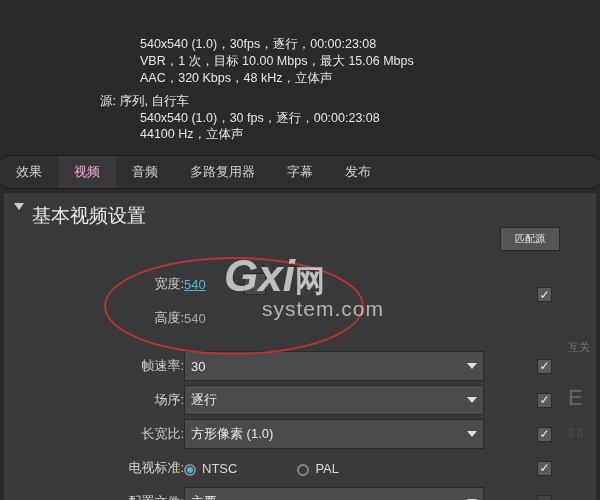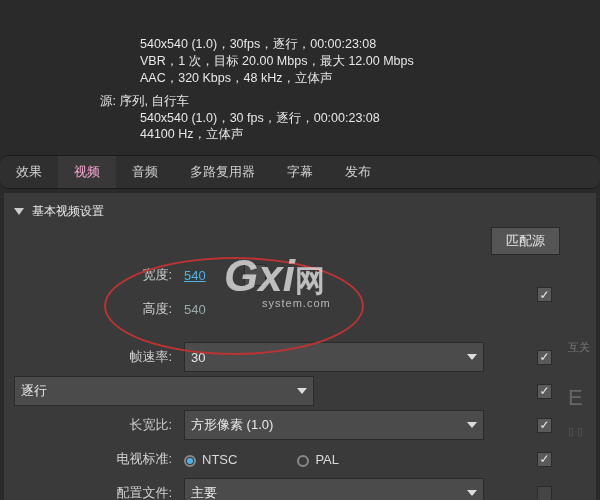--- a/index.html
+++ b/index.html
@@ -3,48 +3,48 @@
 <meta charset="utf-8">
 <style>
   * { box-sizing: border-box; margin: 0; padding: 0; font-family: "Microsoft YaHei", Arial, sans-serif; }
   body { background: #2a2a2a; width: 600px; height: 500px; overflow: hidden; color: #d8d8d8; font-size: 13px; position: relative; }
   .info-block { padding: 4px 0 6px 140px; line-height: 1.35; font-size: 12.5px; color: #e6e6e6; margin-top: 32px; }
   .info-block .src { margin-left: -40px; margin-top: 6px; }
   .tabs { display: flex; background: #2f2f2f; border-top: 1px solid #1a1a1a; border-bottom: 1px solid #1a1a1a; height: 34px; align-items: stretch; margin-top: 6px; border-radius: 8px; }
   .tab { padding: 0 16px; display: flex; align-items: center; color: #cfcfcf; cursor: pointer; font-size: 13px; }
   .tab.active { color: #f9a8d4; background: #383838; }
   .panel { background: #3a3a3a; margin: 4px; padding: 10px 10px 0 10px; position: relative; }
-  .section-header { display: flex; align-items: center; font-size: 12px; color: #e8e8e8; padding-bottom: 10px; }
+  .section-header { display: flex; align-items: flex-start; font-size: 19px; color: #e8e8e8; padding-bottom: 10px; }
   .tri { display: inline-block; width: 0; height: 0; border-left: 5px solid transparent; border-right: 5px solid transparent; border-top: 7px solid #ccc; margin-right: 8px; }
-  .match-btn { position: absolute; right: 36px; top: 34px; background: #555; border: 1px solid #2a2a2a; color: #e8e8e8; padding: 4px 14px; font-size: 13px; cursor: pointer; }
+  .match-btn { position: absolute; right: 36px; top: 34px; background: #555; border: 1px solid #2a2a2a; color: #e8e8e8; padding: 4px 14px; font-size: 10px; cursor: pointer; }
   .row { display: flex; align-items: center; height: 34px; }
-  .label { width: 170px; text-align: right; padding-right: 12px; color: #d0d0d0; }
+  .label { width: 170px; text-align: right; color: #d0d0d0; }
   .value-link { color: #4db3e6; text-decoration: underline; cursor: pointer; min-width: 40px; }
   .link-icon { width: 22px; height: 22px; background: #4a4a4a; border: 1px solid #2a2a2a; margin-left: 20px; display: flex; align-items: center; justify-content: center; }
   .check { position: absolute; right: 44px; }
   .check .box { width: 15px; height: 15px; background: #5a5a5a; border: 1px solid #2b2b2b; display: flex; align-items: center; justify-content: center; color: #e8e8e8; font-size: 12px; }
   .sel { flex: 1; max-width: 300px; height: 22px; background: #4b4b4b; border: 1px solid #2a2a2a; color: #e8e8e8; padding: 14px 6px; display: flex; align-items: center; justify-content: space-between; cursor: pointer; margin-right: 54px; }
   .sel .caret { width: 0; height: 0; border-left: 5px solid transparent; border-right: 5px solid transparent; border-top: 6px solid #ddd; }
   .radio-row { display: flex; align-items: center; }
   .radio { display: flex; align-items: flex-end; margin-right: 60px; cursor: pointer; }
   .radio .dot { width: 12px; height: 12px; border-radius: 50%; border: 2px solid #888; margin-right: 6px; display: flex; align-items: center; justify-content: center; }
   .radio.sel-r .dot::after { content: ""; width: 6px; height: 6px; border-radius: 50%; background: #4db3e6; }
   .ellipse { position: absolute; left: 100px; top: 64px; width: 260px; height: 98px; border: 2px solid #b33; border-radius: 50%; pointer-events: none; }
   .water1 { position: absolute; left: 220px; top: 58px; font-size: 44px; font-weight: bold; color: rgba(235,235,235,0.75); font-style: italic; font-family: Georgia, serif; pointer-events: none; }
   .water1 .xi { font-size: 30px; font-style: normal; }
-  .water2 { position: absolute; left: 258px; top: 104px; font-size: 11px; color: rgba(230,230,230,0.7); letter-spacing: 1px; pointer-events: none; }
+  .water2 { position: absolute; left: 258px; top: 104px; font-size: 21px; color: rgba(230,230,230,0.7); letter-spacing: 1px; pointer-events: none; }
   .side-dim { position: absolute; right: 2px; top: 340px; width: 30px; color: #777; font-size: 11px; }
   .side-dim .ic { opacity: 0.5; margin-top: 14px; }
 </style>
 </head>
 <body>
 
 <div class="info-block">
   <div>540x540 (1.0)，30fps，逐行，00:00:23:08</div>
-  <div>VBR，1 次，目标 20.00 Mbps，最大 12.00 Mbps</div>
+  <div>VBR，1 次，目标 10.00 Mbps，最大 15.06 Mbps</div>
   <div>AAC，320 Kbps，48  kHz，立体声</div>
   <div class="src">
     <span>源: </span><span>序列, 自行车</span>
     <div style="margin-left:40px">540x540 (1.0)，30 fps，逐行，00:00:23:08</div>
     <div style="margin-left:40px">44100 Hz，立体声</div>
   </div>
 </div>
 
 <div class="tabs">
   <div class="tab">效果</div>
@@ -85,20 +85,21 @@
     <div class="sel">
         <span>30</span>
         <span class="caret"></span>
       </div>
     <div class="check">
         <div class="box">✓</div>
       </div>
   </div>
 
   <div class="row">
+    <div class="label">场序:</div>
     <div class="sel">
         <span>逐行</span>
         <span class="caret"></span>
       </div>
     <div class="check">
         <div class="box">✓</div>
       </div>
   </div>
 
   <div class="row">

